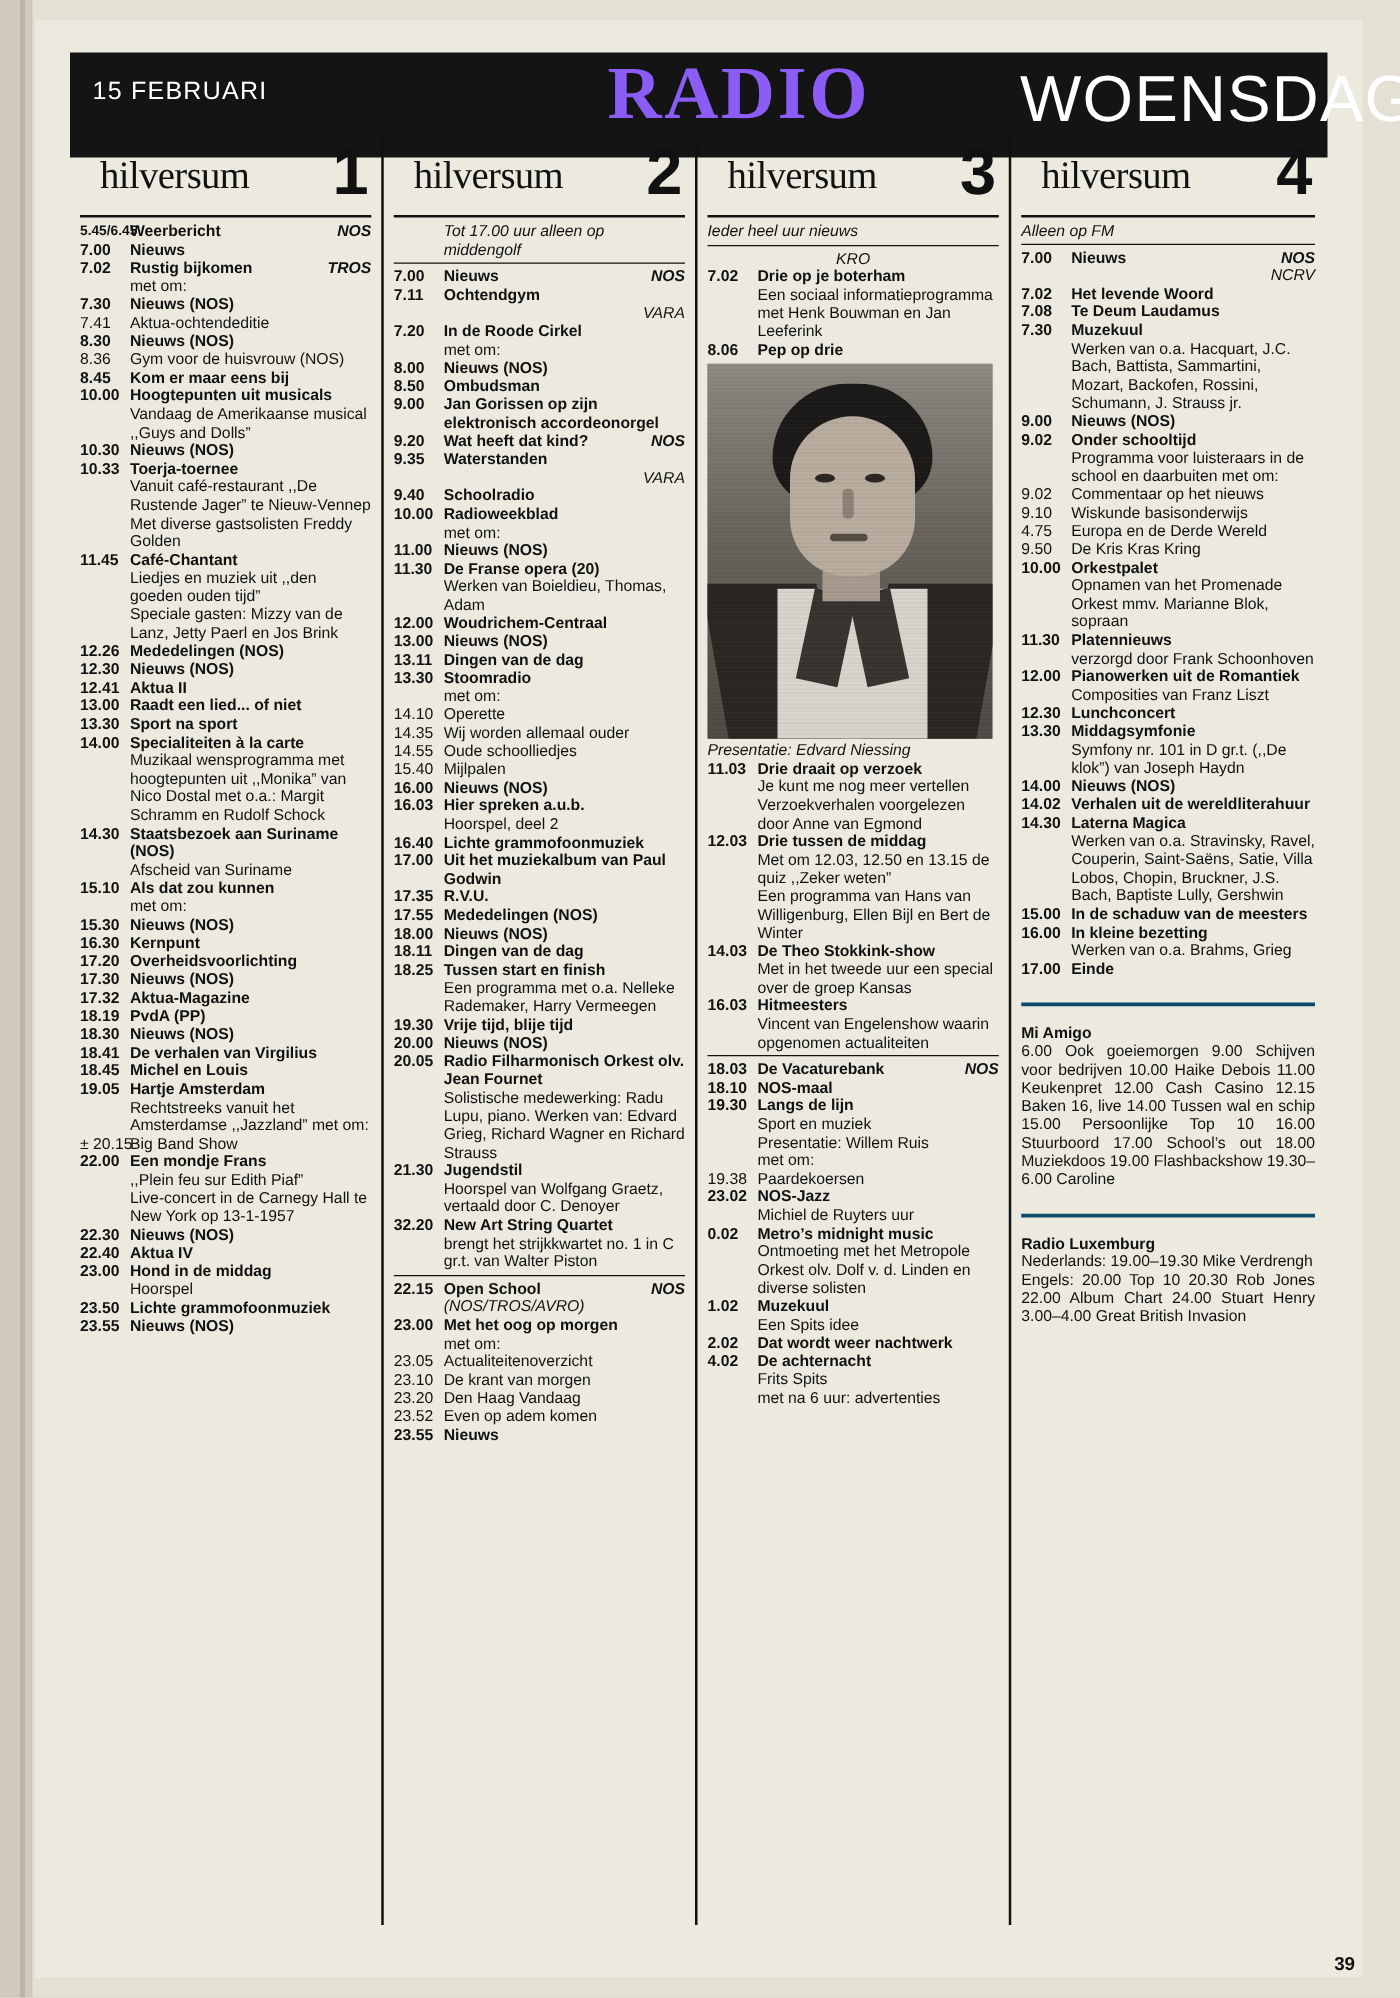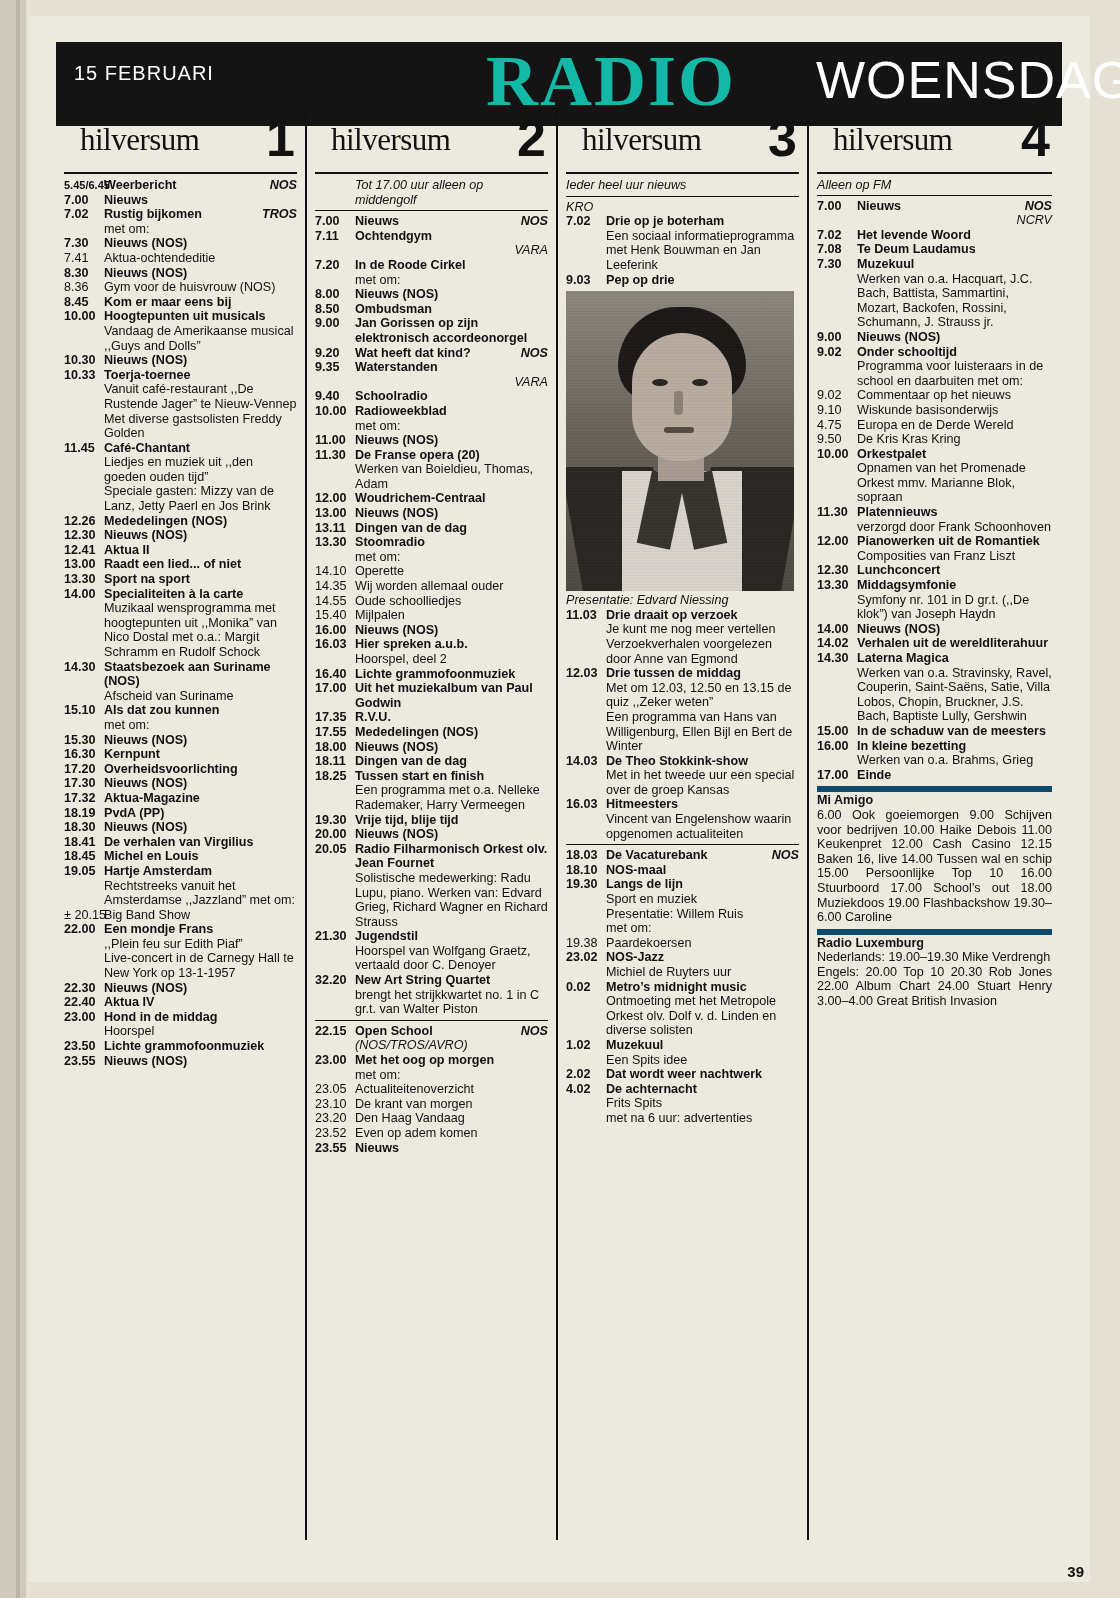--- a/index.html
+++ b/index.html
@@ -2,21 +2,21 @@
 <html><head>
 <meta charset="utf-8">
 <style>
   html,body{margin:0;padding:0;background:#d8d4c8;}
   body{width:1120px;height:1598px;font-family:"Liberation Sans",sans-serif;color:#111;position:relative;overflow:hidden;}
   .page{position:absolute;left:0;top:0;width:1120px;height:1598px;background:#e4e0d4;}
   
   .paper{position:absolute;left:28px;top:16px;width:1062px;height:1566px;background:#eceadf;}
   .masthead{position:absolute;left:56px;top:42px;width:1006px;height:84px;background:#141414;}
   .mast-date{position:absolute;left:18px;top:20px;color:#fff;font-size:20px;letter-spacing:1px;font-family:"Liberation Sans",sans-serif;}
-  .mast-radio{position:absolute;left:430px;top:-2px;color:#14b8a6;font-family:"Liberation Serif",serif;font-weight:bold;font-size:72px;letter-spacing:2px;
+  .mast-radio{position:absolute;left:430px;top:-2px;color:#8b5cf6;font-family:"Liberation Serif",serif;font-weight:bold;font-size:60px;letter-spacing:2px;
      -webkit-text-stroke:0px;}
   .mast-day{position:absolute;left:760px;top:8px;color:#fff;font-size:52px;font-family:"Liberation Sans",sans-serif;letter-spacing:1px;}
   .cols{position:absolute;left:56px;top:110px;width:1006px;height:1430px;display:flex;}
   .col{position:relative;width:251px;padding:0 8px 0 8px;box-sizing:border-box;border-right:2px solid #111;}
   .col:last-child{border-right:none;}
   .colhead{position:relative;height:62px;border-bottom:2px solid #111;}
   .colhead .name{position:absolute;left:16px;top:12px;font-family:"Liberation Serif",serif;font-size:31px;letter-spacing:-0.5px;}
   .colhead .num{position:absolute;right:2px;top:-2px;font-family:"Liberation Sans",sans-serif;font-weight:bold;font-size:52px;}
   .body{font-size:12.6px;line-height:14.6px;padding-top:4px;}
   .row{display:flex;margin-bottom:0px;}
@@ -36,21 +36,21 @@
   .photo .nose{position:absolute;left:108px;top:100px;width:9px;height:24px;background:#8d8276;border-radius:4px;}
   .photo .mouth{position:absolute;left:98px;top:136px;width:30px;height:6px;background:#574c44;border-radius:3px;}
   .photo .neck{position:absolute;left:92px;top:160px;width:46px;height:30px;background:#a89c90;}
   .photo .shirt{position:absolute;left:56px;top:180px;width:120px;height:120px;background:#d9d4cc;}
   .photo .jacketL{position:absolute;left:6px;top:176px;width:92px;height:124px;background:#2a2723;transform:skewX(10deg);}
   .photo .jacketR{position:absolute;left:134px;top:176px;width:92px;height:124px;background:#2a2723;transform:skewX(-10deg);}
   .photo .collarL{position:absolute;left:78px;top:182px;width:34px;height:74px;background:#37332e;transform:rotate(12deg);}
   .photo .collarR{position:absolute;left:120px;top:182px;width:34px;height:74px;background:#37332e;transform:rotate(-12deg);}
   .photo .grain{position:absolute;left:0;top:0;width:100%;height:100%;opacity:.25;
      background-image:repeating-linear-gradient(0deg,rgba(0,0,0,.22) 0px,rgba(0,0,0,0) 2px,rgba(255,255,255,.10) 3px);}
-  .boxed{border-top:6px solid #0c4a6e;padding-top:1px;margin-top:4px;}
+  .boxed{border-top:3px solid #0c4a6e;padding-top:14px;margin-top:20px;}
   .just{text-align:justify;}
   .pagenum{position:absolute;right:36px;bottom:18px;font-size:15px;font-weight:bold;}
   .edge{position:absolute;left:0;top:0;width:26px;height:1598px;background:#cfcabb;}
   .edge2{position:absolute;left:16px;top:0;width:4px;height:1598px;background:#b9b4a5;}
   .ph-cap{font-size:12.6px;line-height:14.6px;}
 </style>
 </head>
 <body>
 
 <div class="page">
@@ -510,32 +510,32 @@
         </div>
     </div>
 
     <div class="col">
       <div class="colhead">
         <div class="name">hilversum</div>
         <div class="num">3</div>
       </div>
       <div class="body">
         <div class="i" style="border-bottom:1px solid #111;padding-bottom:3px;margin-bottom:3px;">Ieder heel uur nieuws</div>
-        <div style="text-align:left;font-style:italic;">KRO</div>
+        <div style="text-align:center;font-style:italic;">KRO</div>
         <div id="col3a">
             <div class="row">
               <div class="time b">7.02</div>
               <div class="txt b">Drie op je boterham</div>
             </div>
             <div class="row">
               <div class="time"></div>
               <div class="txt">Een sociaal informatieprogramma met Henk Bouwman en Jan Leeferink</div>
             </div>
             <div class="row">
-              <div class="time b">9.03</div>
+              <div class="time b">8.06</div>
               <div class="txt b">Pep op drie</div>
             </div>
           </div>
         <div class="photo">
           <div class="bgtop"></div>
           <div class="jacketL"></div>
             <div class="jacketR"></div>
           <div class="shirt"></div>
           <div class="collarL"></div>
             <div class="collarR"></div>

